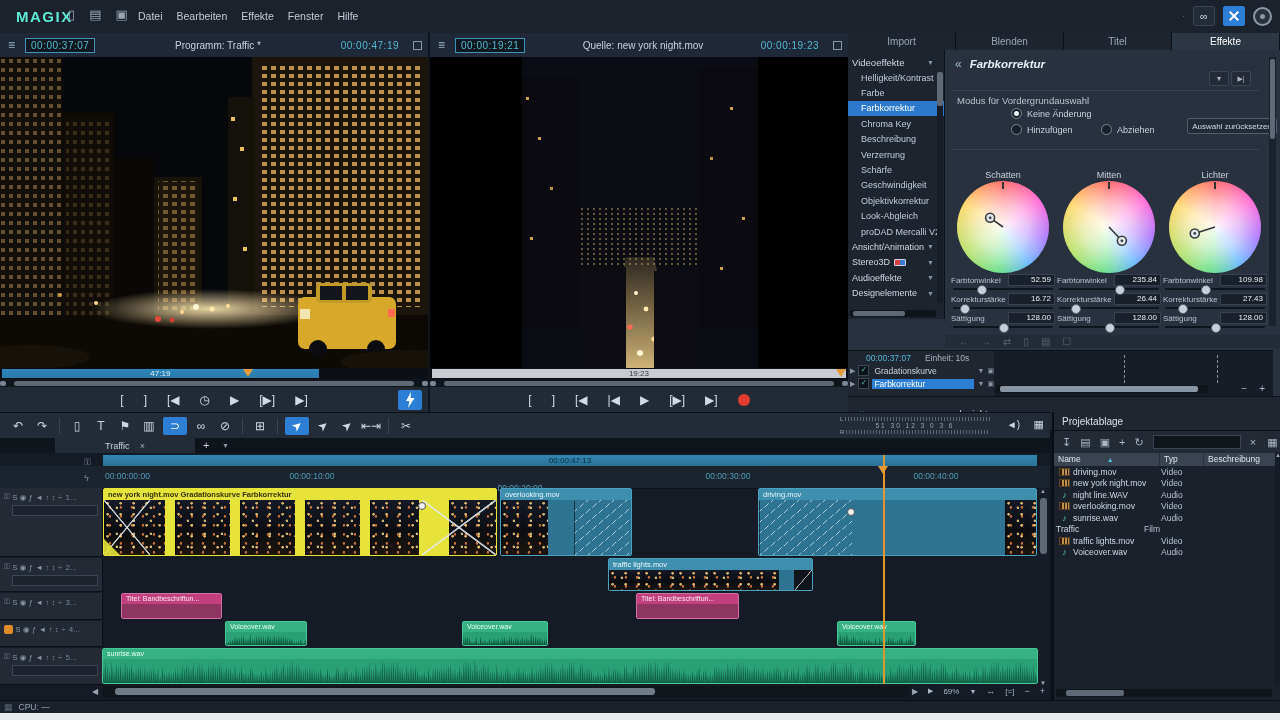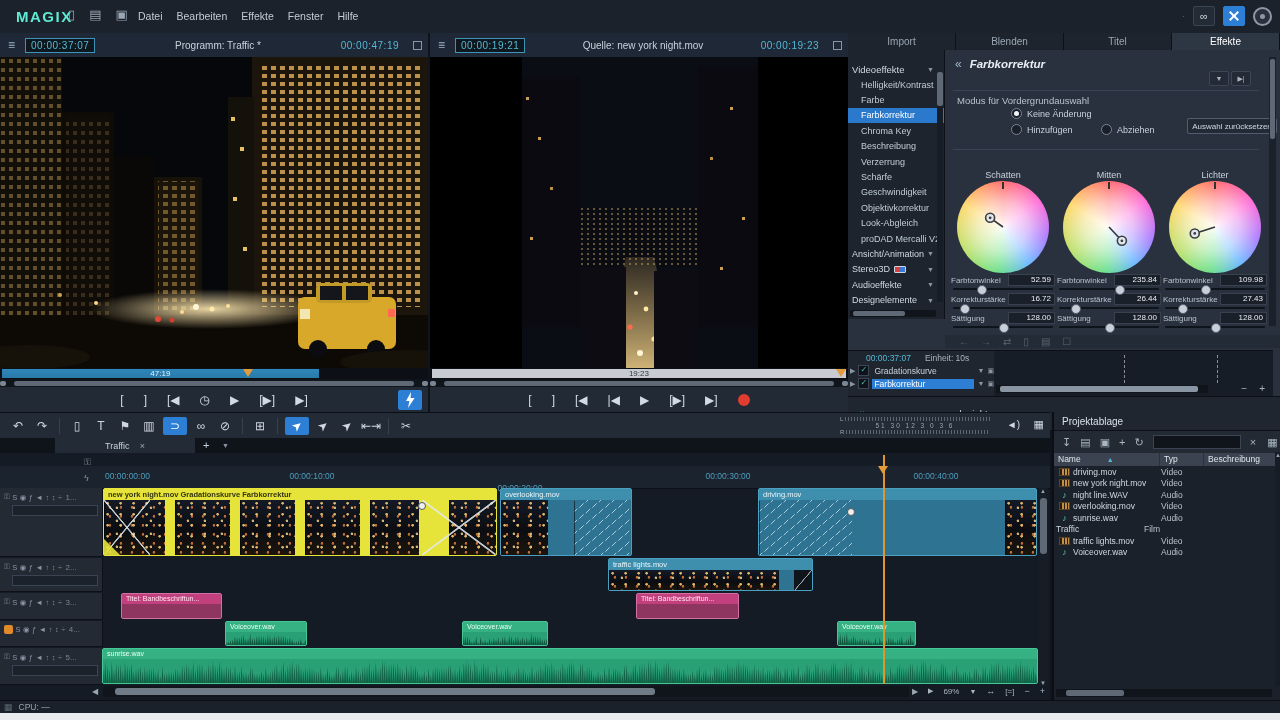--- a/index.html
+++ b/index.html
@@ -47,21 +47,21 @@
   .rec{width:12px;height:12px;border-radius:50%;background:#e03c30;}
   .boltbtn{position:absolute;right:6px;top:2px;width:24px;height:20px;background:#2d7fd6;border-radius:2px;
            display:flex;align-items:center;justify-content:center;}
   
   #fx{position:absolute;left:848px;top:33px;width:432px;height:379px;background:#29313f;}
   .fxtabs{position:absolute;left:0;top:0;width:432px;height:17px;display:flex;background:#0c4a6e;}
   .fxtab{flex:1;display:flex;align-items:center;justify-content:center;font-size:10px;color:#9aa6b4;
          background:#1d242e;border-right:1px solid #0d1117;}
   .fxtab.active{background:#2d3643;color:#fff;}
   .fxleft{position:absolute;left:0;top:17px;width:96px;height:269px;background:#1d242e;border-right:1px solid #0d1117;}
-  .fxlh{height:16px;display:flex;align-items:center;font-size:9.5px;color:#d0d8e2;padding-left:4px;margin-top:11px;text-align:right;}
+  .fxlh{height:16px;display:flex;align-items:center;font-size:9.5px;color:#d0d8e2;padding-left:4px;margin-top:4px;text-align:right;}
   .fxlh .ar{margin-left:auto;margin-right:10px;font-size:7px;color:#8a95a3;}
   .fxitem{height:15.4px;display:flex;align-items:center;font-size:9px;color:#c2ccd6;padding-left:13px;white-space:nowrap;overflow:hidden;}
   .fxitem.sel{background:#2a79cc;color:#fff;}
   .fxgroup{height:15.4px;display:flex;align-items:center;font-size:9px;color:#d0d8e2;padding-left:4px;white-space:nowrap;}
   .fxgroup .ar{margin-left:auto;margin-right:10px;font-size:7px;color:#8a95a3;}
   .glasses{display:inline-flex;margin-left:4px;border:1px solid #cfd6df;border-radius:1px;}
   .glasses b{width:5px;height:5px;display:block;}
   .fxlhscroll{position:absolute;left:2px;bottom:2px;width:86px;height:7px;background:#10151c;border-radius:2px;}
   .fxlhscroll b{position:absolute;left:3px;top:1px;width:52px;height:5px;background:#5f6975;border-radius:2px;display:block;}
   .fxlvscroll{position:absolute;right:1px;top:22px;width:6px;height:230px;background:#171d26;}
@@ -673,20 +673,23 @@
 
   <div id="tl">
     <div class="tltabrow">
       <div class="tltab">
         <span>Traffic</span>
           <span class="tlx">×</span>
       </div>
       <span class="tlplus">+</span>
       <span class="tlcar">▼</span>
     </div>
+    <div class="bluebar">
+      <span>00:00:47:13</span>
+    </div>
     <div class="ruler" id="ruler">
         <span class="rlab first" style="left: 105px;">00:00:00:00</span>
         <span class="rlab" style="left: 312px;">00:00:10:00</span>
         <span class="rlab" style="left: 520px; margin-top: 12px;">00:00:20:00</span>
         <span class="rlab" style="left: 728px;">00:00:30:00</span>
         <span class="rlab" style="left: 936px;">00:00:40:00</span>
       </div>
     <span class="lockic" style="left:84px;top:19px;">⚿</span>
     <span class="boltic" style="left:84px;top:35px;">ϟ</span>
     <div id="theads">

